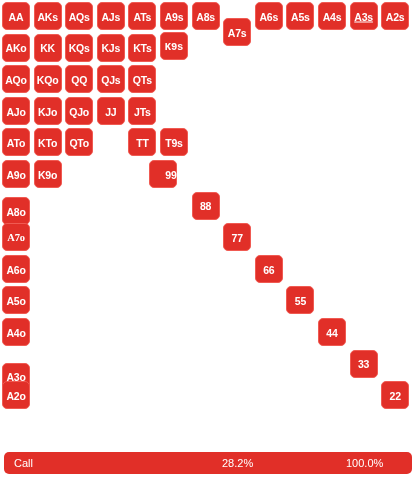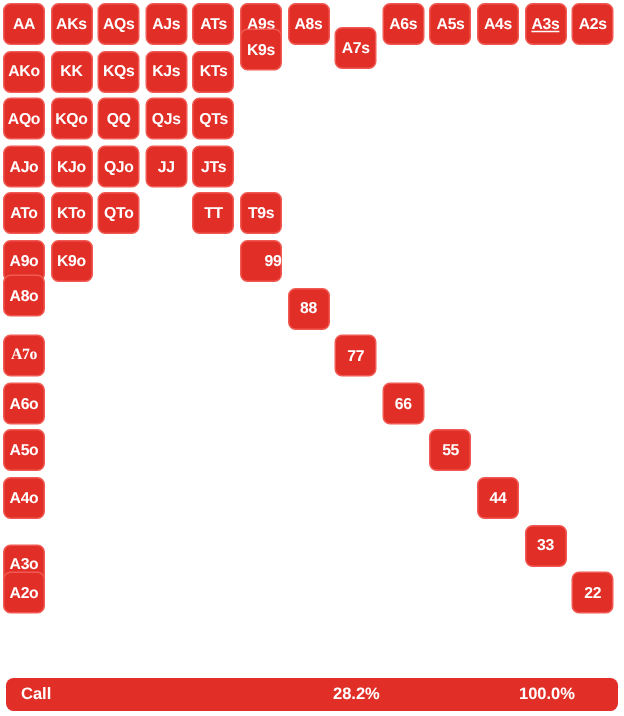--- a/index.html
+++ b/index.html
@@ -43,21 +43,21 @@
     position:absolute;
     left:4px;
     top:452px;
     width:408px;
     height:22px;
     background:#e12f28;
     border-radius:5px;
     box-sizing:border-box;
     color:#ffffff;
     font-size:11px;
-    font-weight:bold;
+    font-weight:normal;
     text-align:right;
   }
   #action-name{
     position:absolute;
     left:10px;top:0;
     height:22px;
     display:flex;align-items:center;
   }
   .stat{
     position:absolute;
@@ -119,21 +119,21 @@
     </div>
     <div class="cell sel" style="left: 63.2px; top: 31.6px;">
       <span class="cell-label">KQs</span>
     </div>
     <div class="cell sel" style="left: 94.8px; top: 31.6px;">
       <span class="cell-label">KJs</span>
     </div>
     <div class="cell sel" style="left: 126.4px; top: 31.6px;">
       <span class="cell-label">KTs</span>
     </div>
-    <div class="cell sel" style="left: 158px; top: 17px;">
+    <div class="cell sel" style="left: 158px; top: 30px; font-family: Liberation Mono, monospace;">
       <span class="cell-label">K9s</span>
     </div>
     <div class="cell sel" style="left: 0px; top: 63.2px;">
       <span class="cell-label">AQo</span>
     </div>
     <div class="cell sel" style="left: 31.6px; top: 63.2px;">
       <span class="cell-label">KQo</span>
     </div>
     <div class="cell sel" style="left: 63.2px; top: 63.2px;">
       <span class="cell-label">QQ</span>
@@ -173,24 +173,24 @@
     </div>
     <div class="cell sel" style="left: 158px; top: 126.4px;">
       <span class="cell-label">T9s</span>
     </div>
     <div class="cell sel" style="left: 0px; top: 158px;">
       <span class="cell-label">A9o</span>
     </div>
     <div class="cell sel" style="left: 31.6px; top: 158px;">
       <span class="cell-label">K9o</span>
     </div>
-    <div class="cell sel" style="left: 158px; top: 158px; padding-left: 16px;">
+    <div class="cell sel" style="left: 147px; top: 158px; padding-left: 16px;">
       <span class="cell-label">99</span>
     </div>
-    <div class="cell sel" style="left: 0px; top: 181px; align-items: center;">
+    <div class="cell sel" style="left: 0px; top: 195px; align-items: center;">
       <span class="cell-label">A8o</span>
     </div>
     <div class="cell sel" style="left: 189.6px; top: 189.6px;">
       <span class="cell-label">88</span>
     </div>
     <div class="cell sel" style="left: 0px; top: 221.2px; font-family: Liberation Serif, serif;">
       <span class="cell-label">A7o</span>
     </div>
     <div class="cell sel" style="left: 221.2px; top: 221.2px;">
       <span class="cell-label">77</span>

